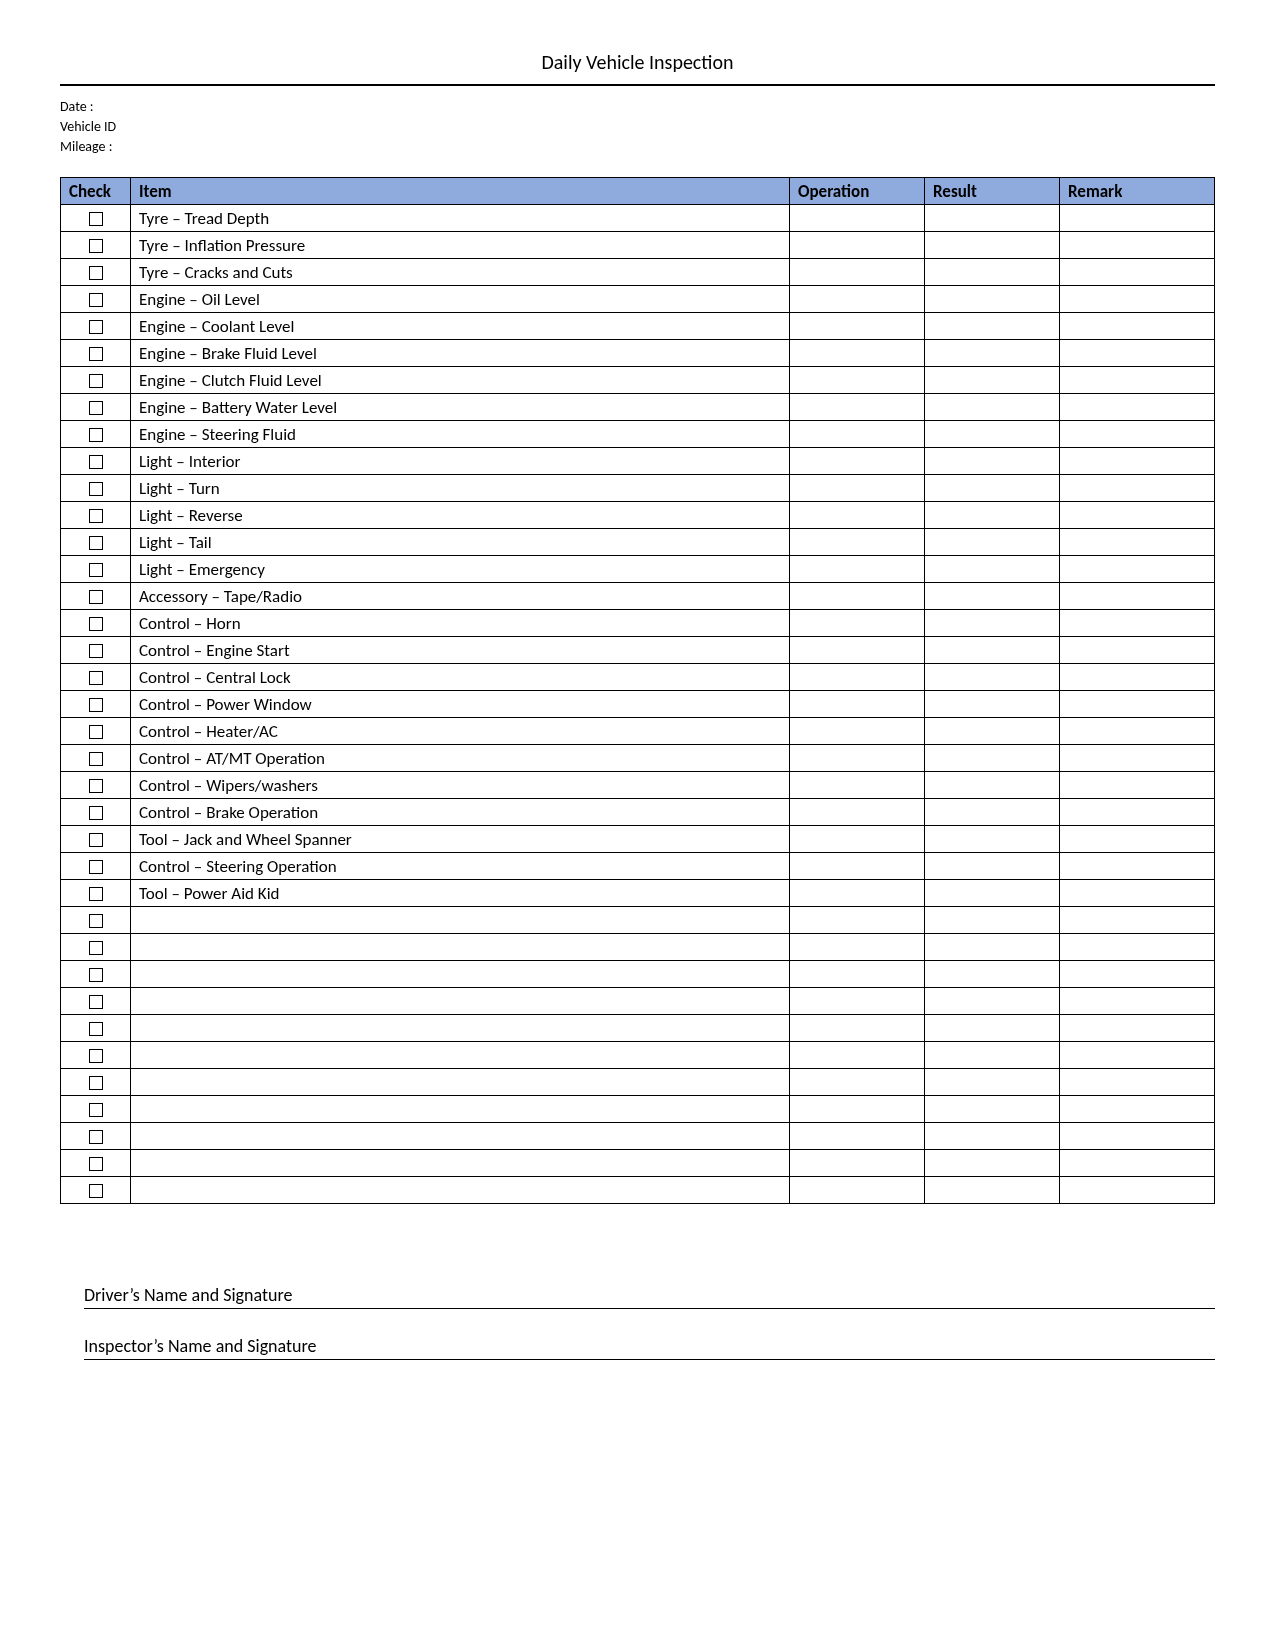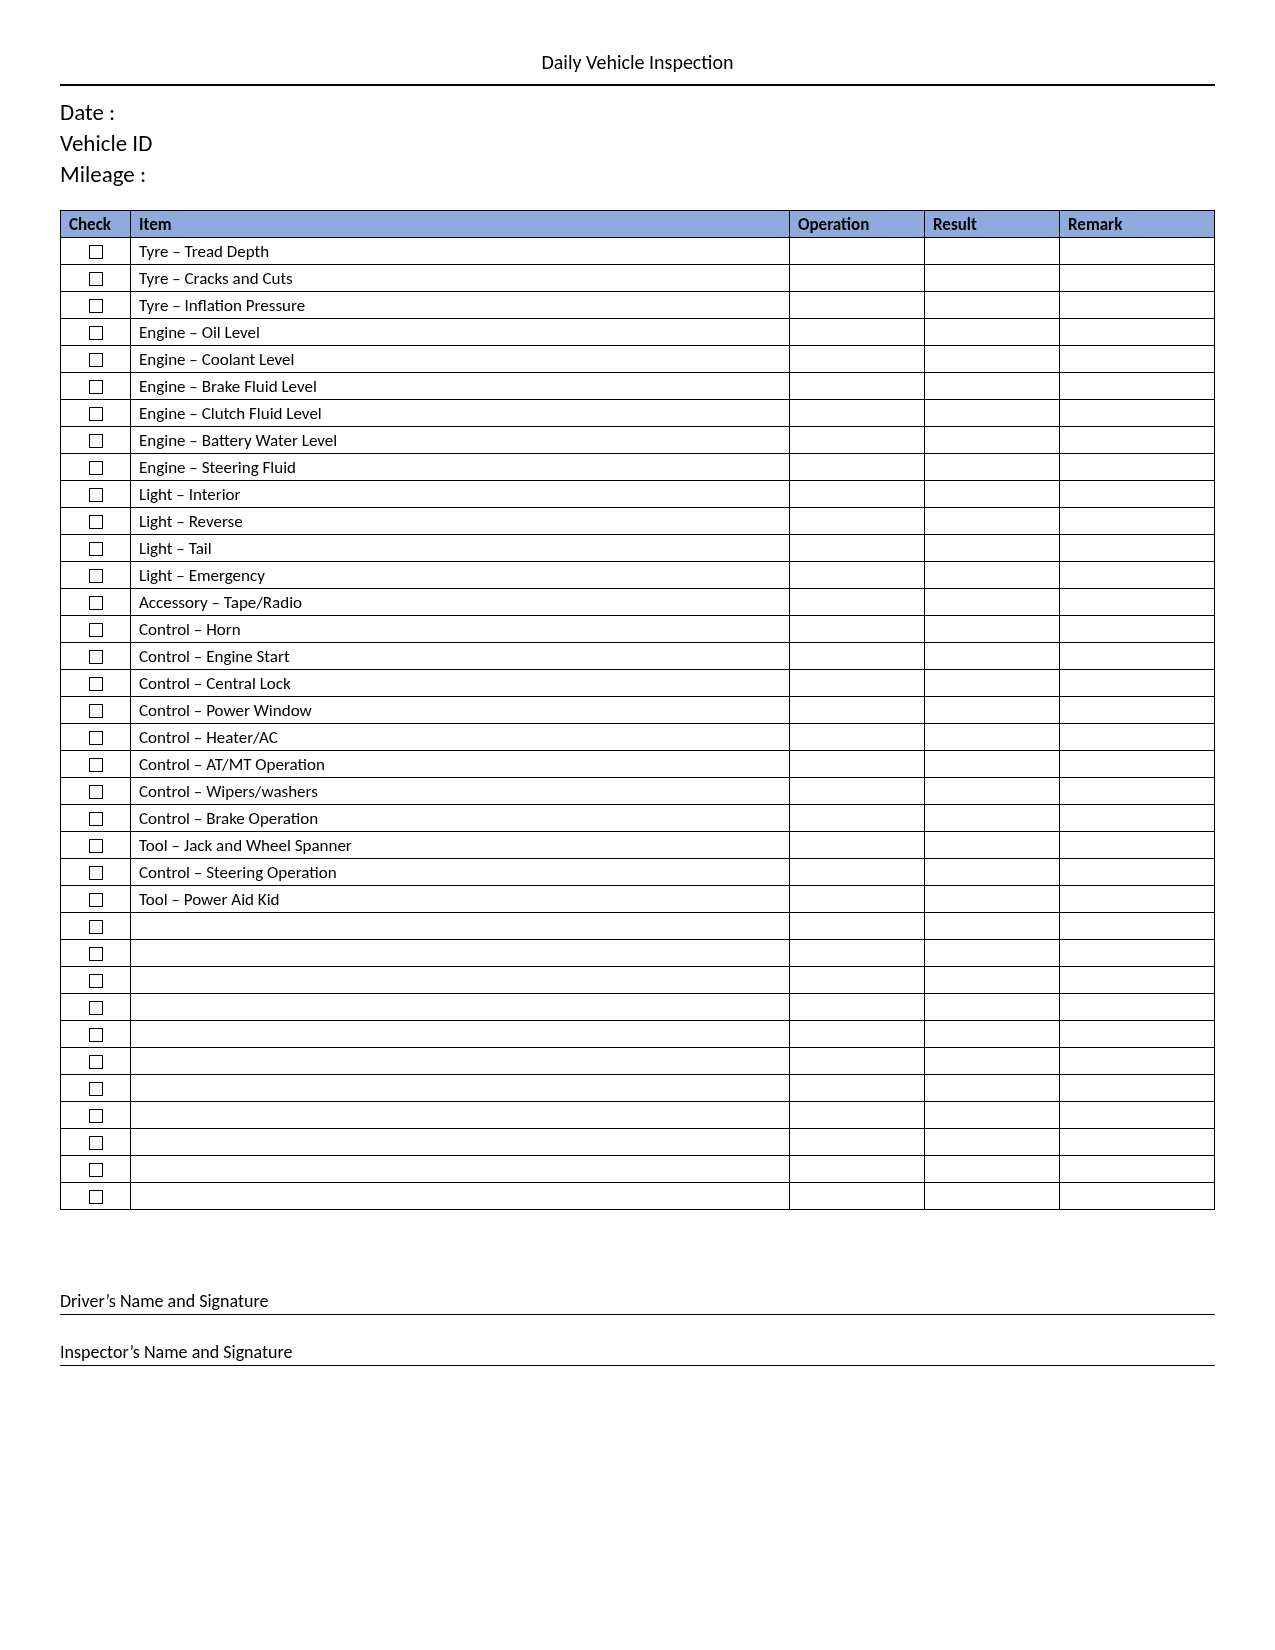--- a/index.html
+++ b/index.html
@@ -11,21 +11,21 @@
       padding: 50px 60px;
       color: #000;
     }
     .title {
       text-align: center;
       font-size: 20px;
       font-weight: normal;
       padding-bottom: 10px;
     }
     .hr-top { border: none; border-top: 2px solid #000; margin-bottom: 12px; }
-    .meta { font-size: 23px; margin-bottom: 22px; }
+    .meta { font-size: 14px; margin-bottom: 22px; }
     .meta div { margin: 3px 0; }
     table {
       width: 100%;
       border-collapse: collapse;
       table-layout: fixed;
     }
     th, td {
       border: 1px solid #000;
       padding: 2px 8px;
       font-size: 17px;
@@ -42,21 +42,21 @@
     col.c-ref { width: 135px; }
     col.c-result { width: 135px; }
     col.c-remark { width: 155px; }
     td.check-cell { text-align: center; }
     .checkbox {
       display: inline-block;
       width: 14px; height: 14px;
       border: 1.5px solid #000;
       vertical-align: middle;
     }
-    .sig-section { margin-top: 80px; }
+    .sig-section { margin-top: 80px; margin-left: 24px; }
     .sig {
       font-size: 18px;
       padding-bottom: 2px;
       border-bottom: 1.5px solid #000;
       margin-bottom: 26px;
     }
   </style>
 </head>
 <body>
 
@@ -89,34 +89,34 @@
   <tbody id="tbody">
       <tr>
         <td class="check-cell"><span class="checkbox"></span></td>
         <td>Tyre – Tread Depth</td>
         <td></td>
         <td></td>
         <td></td>
       </tr>
       <tr>
         <td class="check-cell"><span class="checkbox"></span></td>
+        <td>Tyre – Inflation Pressure</td>
+        <td></td>
+        <td></td>
+        <td></td>
+      </tr>
+      <tr>
+        <td class="check-cell"><span class="checkbox"></span></td>
         <td>Tyre – Cracks and Cuts</td>
         <td></td>
         <td></td>
         <td></td>
       </tr>
       <tr>
         <td class="check-cell"><span class="checkbox"></span></td>
-        <td>Tyre – Inflation Pressure</td>
-        <td></td>
-        <td></td>
-        <td></td>
-      </tr>
-      <tr>
-        <td class="check-cell"><span class="checkbox"></span></td>
         <td>Engine – Oil Level</td>
         <td></td>
         <td></td>
         <td></td>
       </tr>
       <tr>
         <td class="check-cell"><span class="checkbox"></span></td>
         <td>Engine – Coolant Level</td>
         <td></td>
         <td></td>
@@ -146,20 +146,27 @@
       <tr>
         <td class="check-cell"><span class="checkbox"></span></td>
         <td>Engine – Steering Fluid</td>
         <td></td>
         <td></td>
         <td></td>
       </tr>
       <tr>
         <td class="check-cell"><span class="checkbox"></span></td>
         <td>Light – Interior</td>
+        <td></td>
+        <td></td>
+        <td></td>
+      </tr>
+      <tr>
+        <td class="check-cell"><span class="checkbox"></span></td>
+        <td>Light – Turn</td>
         <td></td>
         <td></td>
         <td></td>
       </tr>
       <tr>
         <td class="check-cell"><span class="checkbox"></span></td>
         <td>Light – Reverse</td>
         <td></td>
         <td></td>
         <td></td>

